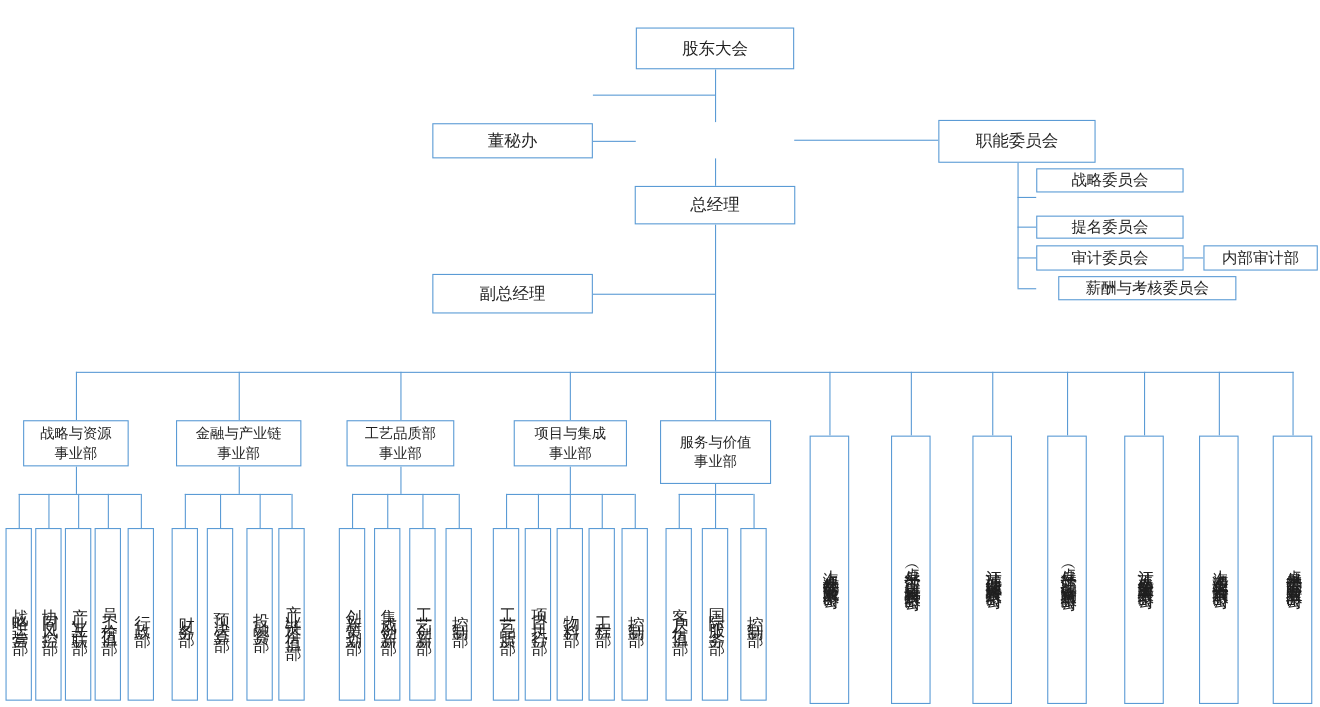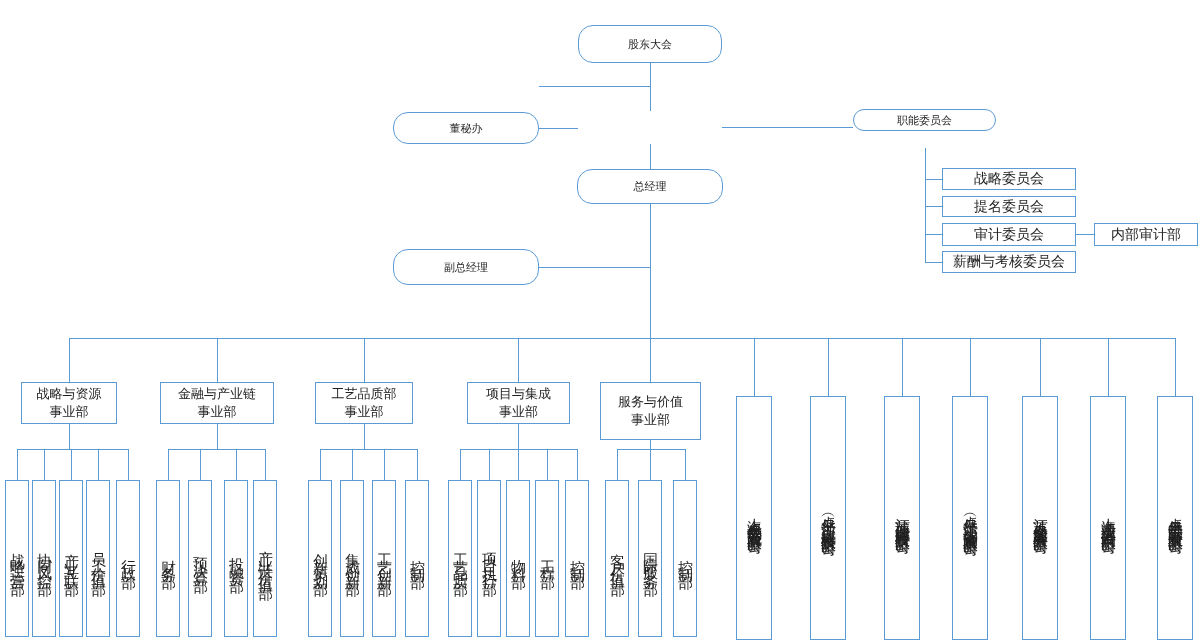--- a/index.html
+++ b/index.html
@@ -10,21 +10,21 @@
   }
   html,body{margin:0;padding:0;background:#ffffff;}
   body{font-family:"Liberation Serif","DejaVu Serif",serif;color:var(--text);}
   #canvas{position:relative;width:1200px;height:643px;background:#ffffff;overflow:hidden;}
   .box{
     position:absolute;box-sizing:border-box;background:var(--fill);
     border:1px solid var(--border);
     display:flex;align-items:center;justify-content:center;
     text-align:center;white-space:nowrap;
   }
-  .hbox{font-size:11px;border-radius:15px;}
+  .hbox{font-size:15px;}
   .committee{font-size:14px;}
   .divbox{font-size:13px;line-height:1.4;white-space:normal;}
   .vtext{writing-mode:vertical-rl;text-orientation:mixed;}
   .dept{font-size:15px;letter-spacing:7px;}
   .subsidiary{font-size:15px;letter-spacing:2px;}
   .h,.v{position:absolute;background:var(--line);}
   .h{height:1px;}
   .v{width:1px;}
 </style>
 </head>
@@ -94,28 +94,28 @@
   <div class="v" style="left:754px;top:338px;height:58px;"></div>
   <div class="v" style="left:828px;top:338px;height:58px;"></div>
   <div class="v" style="left:902px;top:338px;height:58px;"></div>
   <div class="v" style="left:970px;top:338px;height:58px;"></div>
   <div class="v" style="left:1040px;top:338px;height:58px;"></div>
   <div class="v" style="left:1108px;top:338px;height:58px;"></div>
   <div class="v" style="left:1175px;top:338px;height:58px;"></div>
 
   <div class="box hbox" style="left:578px;top:25px;width:144px;height:38px;">股东大会</div>
   <div class="box hbox" style="left:393px;top:112px;width:146px;height:32px;">董秘办</div>
-  <div class="box hbox" style="left:853px;top:109px;width:143px;height:22px;">职能委员会</div>
+  <div class="box hbox" style="left:853px;top:109px;width:143px;height:39px;">职能委员会</div>
   <div class="box hbox" style="left:577px;top:169px;width:146px;height:35px;">总经理</div>
   <div class="box hbox" style="left:393px;top:249px;width:146px;height:36px;">副总经理</div>
 
-  <div class="box committee" style="left:942px;top:168px;width:134px;height:22px;">战略委员会</div>
+  <div class="box committee" style="left:942px;top:153px;width:134px;height:22px;">战略委员会</div>
   <div class="box committee" style="left:942px;top:196px;width:134px;height:21px;">提名委员会</div>
   <div class="box committee" style="left:942px;top:223px;width:134px;height:23px;">审计委员会</div>
-  <div class="box committee" style="left:942px;top:251px;width:134px;height:22px;">薪酬与考核委员会</div>
+  <div class="box committee" style="left:962px;top:251px;width:162px;height:22px;">薪酬与考核委员会</div>
   <div class="box committee" style="left:1094px;top:223px;width:104px;height:23px;">内部审计部</div>
 
   <div class="box divbox" style="left:21px;top:382px;width:96px;height:42px;">
     <span><span>战略与资源</span><br><span>事业部</span></span>
   </div>
   <div class="box divbox" style="left:160px;top:382px;width:114px;height:42px;">
     <span><span>金融与产业链</span><br><span>事业部</span></span>
   </div>
   <div class="box divbox" style="left:315px;top:382px;width:98px;height:42px;">
     <span><span>工艺品质部</span><br><span>事业部</span></span>

